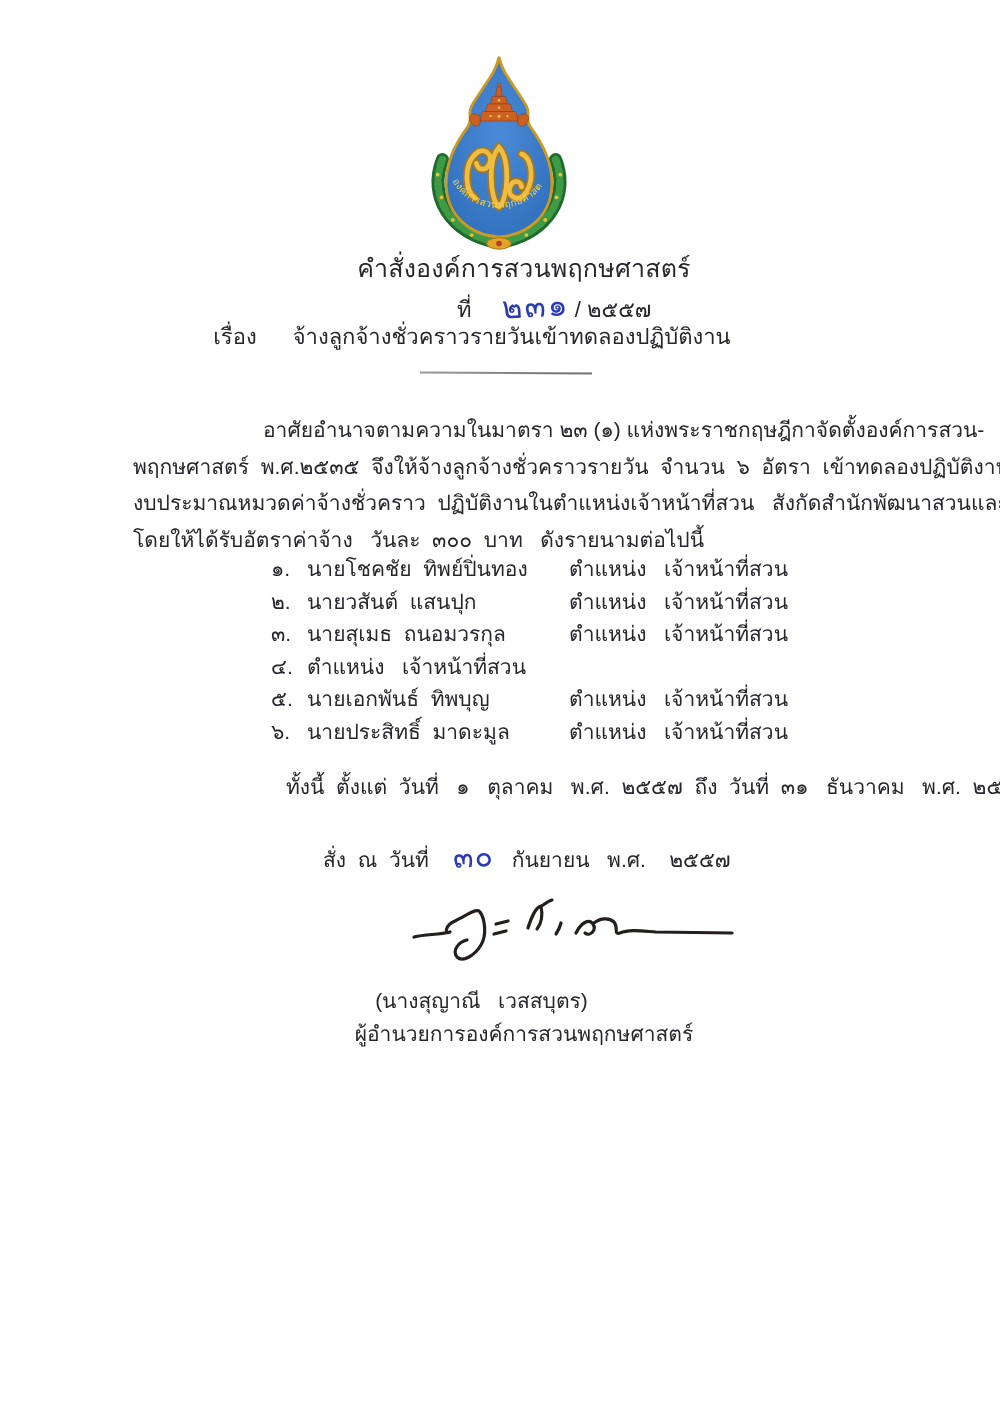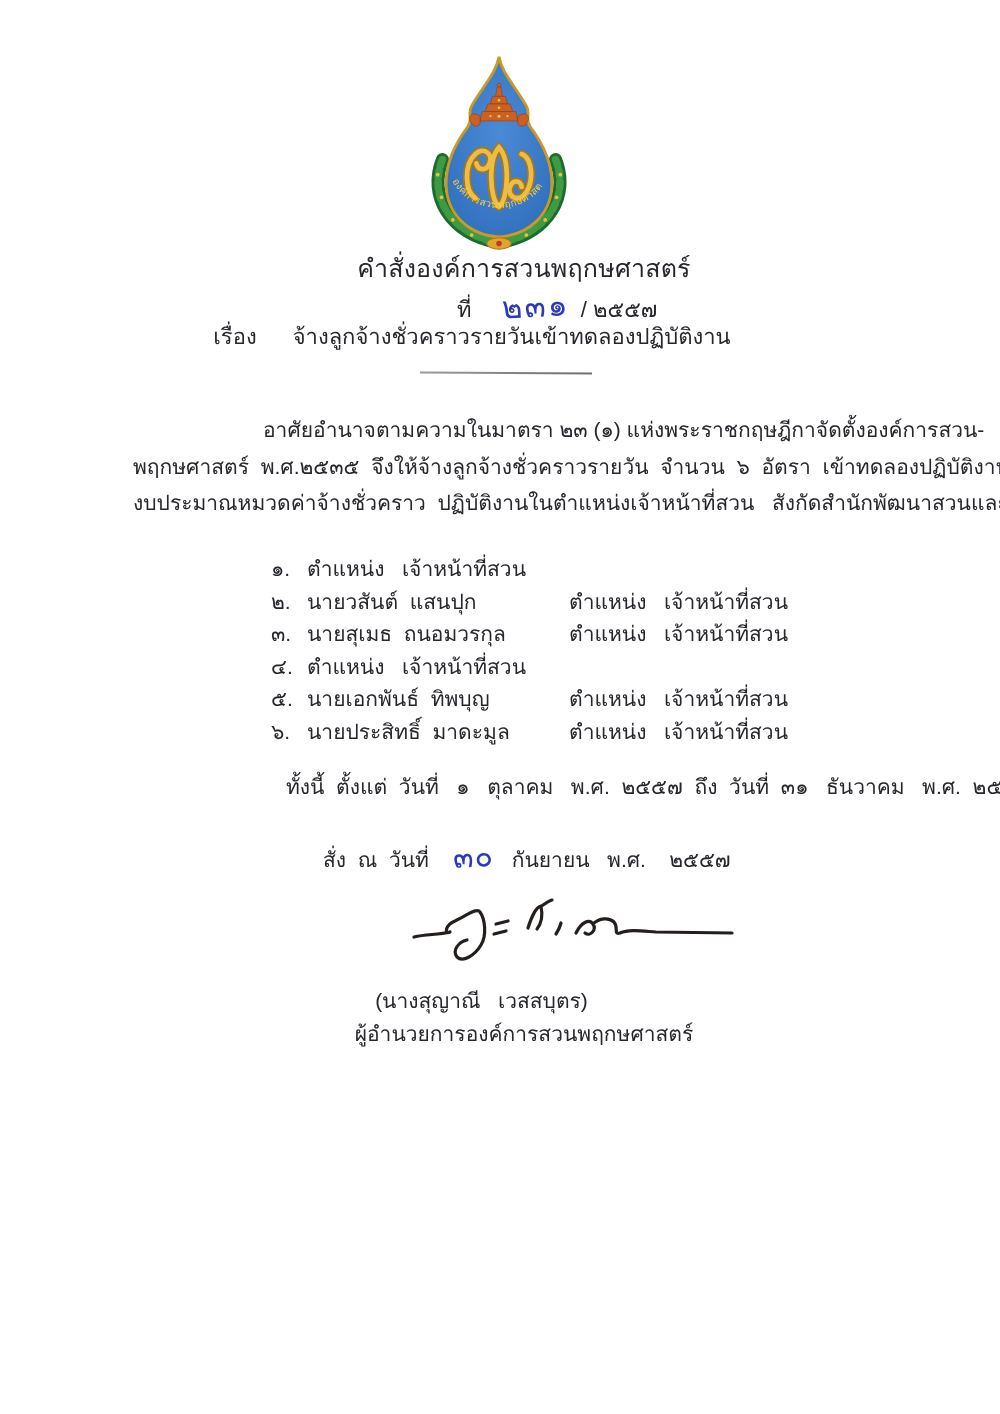--- a/index.html
+++ b/index.html
@@ -24,21 +24,21 @@
   }
   .doc-number-line {
     position:absolute; top:281px; left:433px;
     display:flex; align-items:baseline; font-size:22px;
   }
   .hand-blue {
     color:#2b3ab8; font-size:31px; font-weight:500;
     transform:rotate(-3deg); display:inline-block; letter-spacing:2px;
   }
   .doc-number-line .hand-blue { margin-left:30px; }
-  .doc-number-line .year { margin-left:12px; }
+  .doc-number-line .year { margin-left:6px; }
   .doc-subject-line {
     position:absolute; top:319px; left:0; width:920px;
     display:flex; justify-content:center; align-items:baseline;
     font-size:22px; font-weight:500;
   }
   .doc-subject-line .subject { margin-left:36px; }
   .head-divider {
     position:absolute; top:372px; left:420px; width:172px; height:2px;
     background:linear-gradient(to right,#9a9a9a,#6f6f6f);
     transform:rotate(.4deg);
@@ -163,25 +163,27 @@
     <span class="txt">เรื่อง</span>
     <span class="subject txt">จ้างลูกจ้างชั่วคราวรายวันเข้าทดลองปฏิบัติงาน</span>
   </div>
 
   <div class="head-divider"></div>
 
   <div class="body-par">
     <div class="line indent">อาศัยอำนาจตามความในมาตรา ๒๓ (๑) แห่งพระราชกฤษฎีกาจัดตั้งองค์การสวน-</div>
     <div class="line">พฤกษศาสตร์  พ.ศ.๒๕๓๕  จึงให้จ้างลูกจ้างชั่วคราวรายวัน  จำนวน  ๖  อัตรา  เข้าทดลองปฏิบัติงานตาม</div>
     <div class="line">งบประมาณหมวดค่าจ้างชั่วคราว  ปฏิบัติงานในตำแหน่งเจ้าหน้าที่สวน   สังกัดสำนักพัฒนาสวนและปลูกบำรุง</div>
+    <div class="line">โดยให้ได้รับอัตราค่าจ้าง   วันละ  ๓๐๐  บาท   ดังรายนามต่อไปนี้</div>
   </div>
 
   <div class="emp-list">
     <div class="emp-row">
       <span class="emp-no txt">๑.</span>
+      <span class="emp-name">นายโชคชัย  ทิพย์ปิ่นทอง</span>
       <span class="emp-pos">ตำแหน่ง   เจ้าหน้าที่สวน</span>
     </div>
     <div class="emp-row">
       <span class="emp-no txt">๒.</span>
       <span class="emp-name">นายวสันต์  แสนปุก</span>
       <span class="emp-pos">ตำแหน่ง   เจ้าหน้าที่สวน</span>
     </div>
     <div class="emp-row">
       <span class="emp-no txt">๓.</span>
       <span class="emp-name">นายสุเมธ  ถนอมวรกุล</span>

